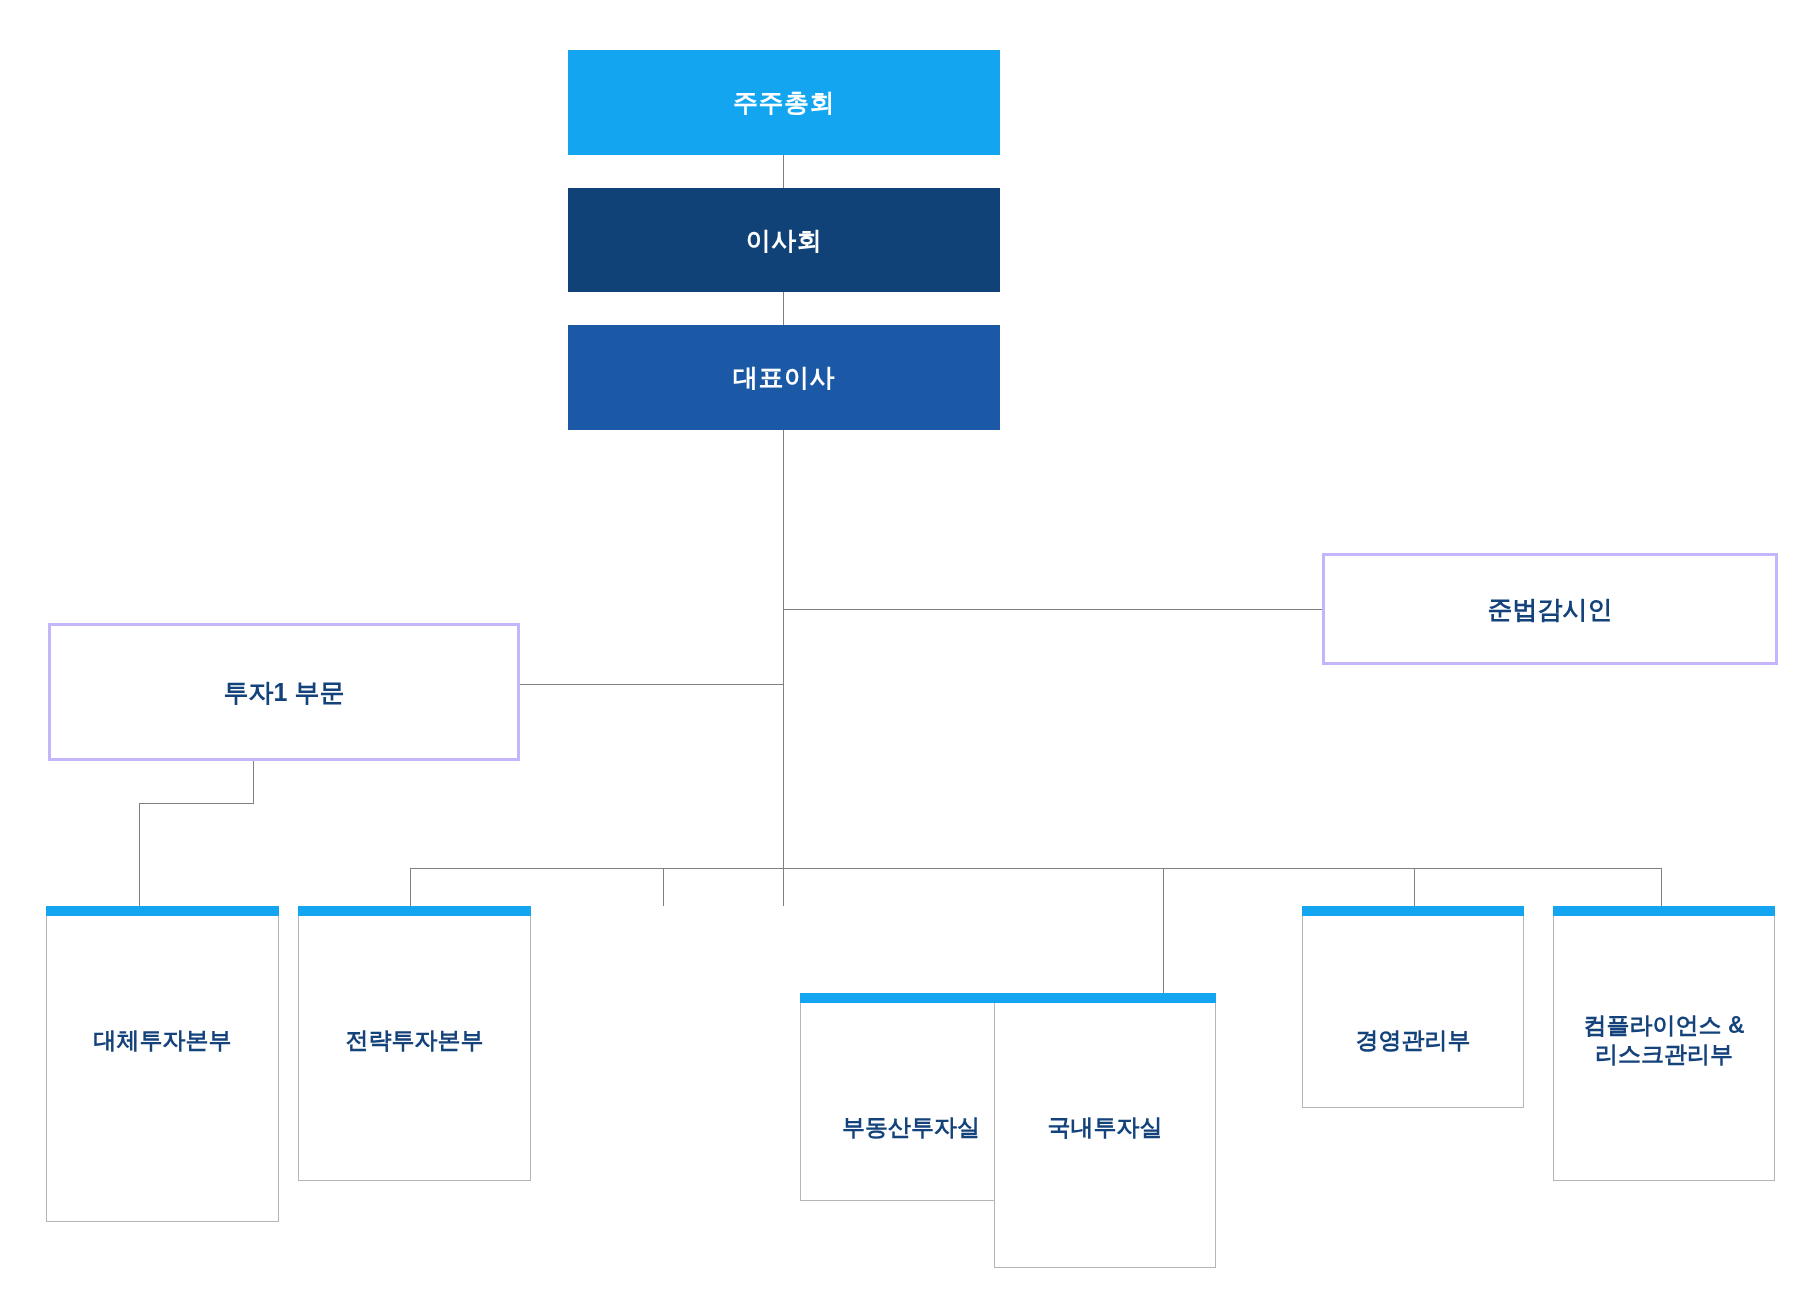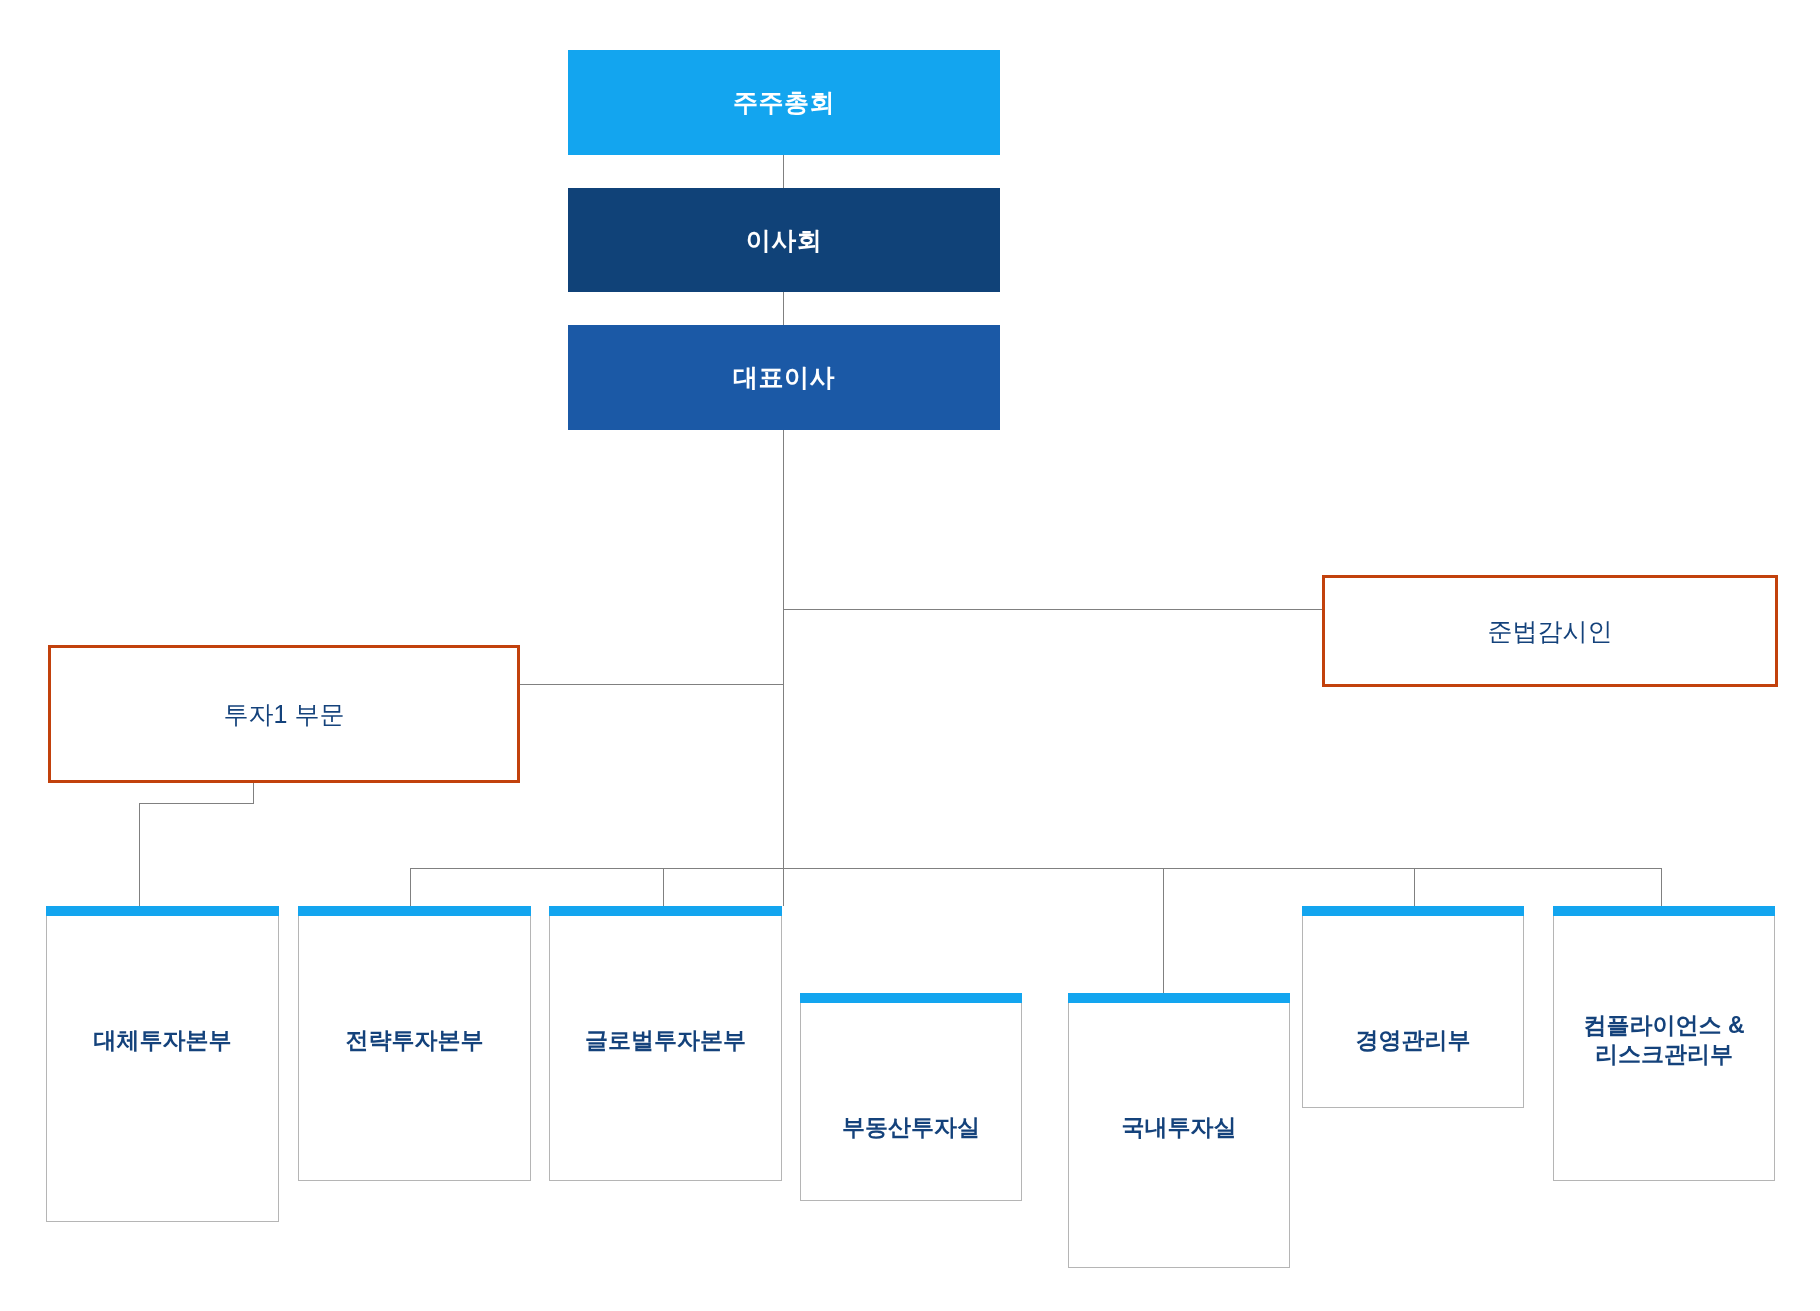--- a/index.html
+++ b/index.html
@@ -16,21 +16,21 @@
   .ln.v{width:1px;}
   .ln.h{height:1px;}
 
   
   .node{position:absolute;box-sizing:border-box;display:flex;align-items:center;justify-content:center;text-align:center;}
   .node .lbl{display:block;line-height:1.22;}
 
   .solid{color:#ffffff;font-weight:bold;font-size:25px;letter-spacing:.5px;}
 
   
-  .outline{background:#ffffff;border:3px solid #c2410c;color:#14427B;font-weight:normal;font-size:25px;margin-top:22px;}
+  .outline{background:#ffffff;border:3px solid #c4b5fd;color:#14427B;font-weight:bold;font-size:25px;}
 
   
   .card{position:absolute;box-sizing:border-box;background:#ffffff;border:1px solid #b5b5b5;border-top:none;}
   .card .bar{position:absolute;left:-1px;right:-1px;top:-10px;height:10px;background:#13A5EF;}
   .card .ctext{position:absolute;left:0;right:0;text-align:center;color:#14427B;font-weight:bold;font-size:23px;line-height:1.25;}
 </style>
 </head>
 <body>
 
 <div id="chart">
@@ -82,31 +82,27 @@
   <div class="card" style="left:46px;top:916px;width:233px;height:306px;">
     <span class="bar"></span>
     <span class="ctext" style="top:110px;">대체투자본부</span>
   </div>
 
   <div class="card" style="left:298px;top:916px;width:233px;height:265px;">
     <span class="bar"></span>
     <span class="ctext" style="top:110px;">전략투자본부</span>
   </div>
 
-  <div class="card" style="left:549px;top:916px;width:233px;height:265px;">
-    <span class="bar"></span>
-    <span class="ctext" style="top:110px;">글로벌투자본부</span>
-  </div>
 
   <div class="card" style="left:800px;top:1003px;width:222px;height:198px;">
     <span class="bar"></span>
     <span class="ctext" style="top:110px;">부동산투자실</span>
   </div>
 
-  <div class="card" style="left:1068px;top:1003px;width:222px;height:265px;">
+  <div class="card" style="left:994px;top:1003px;width:222px;height:265px;">
     <span class="bar"></span>
     <span class="ctext" style="top:110px;">국내투자실</span>
   </div>
 
   <div class="card" style="left:1302px;top:916px;width:222px;height:192px;">
     <span class="bar"></span>
     <span class="ctext" style="top:110px;">경영관리부</span>
   </div>
 
   <div class="card" style="left:1553px;top:916px;width:222px;height:265px;">

